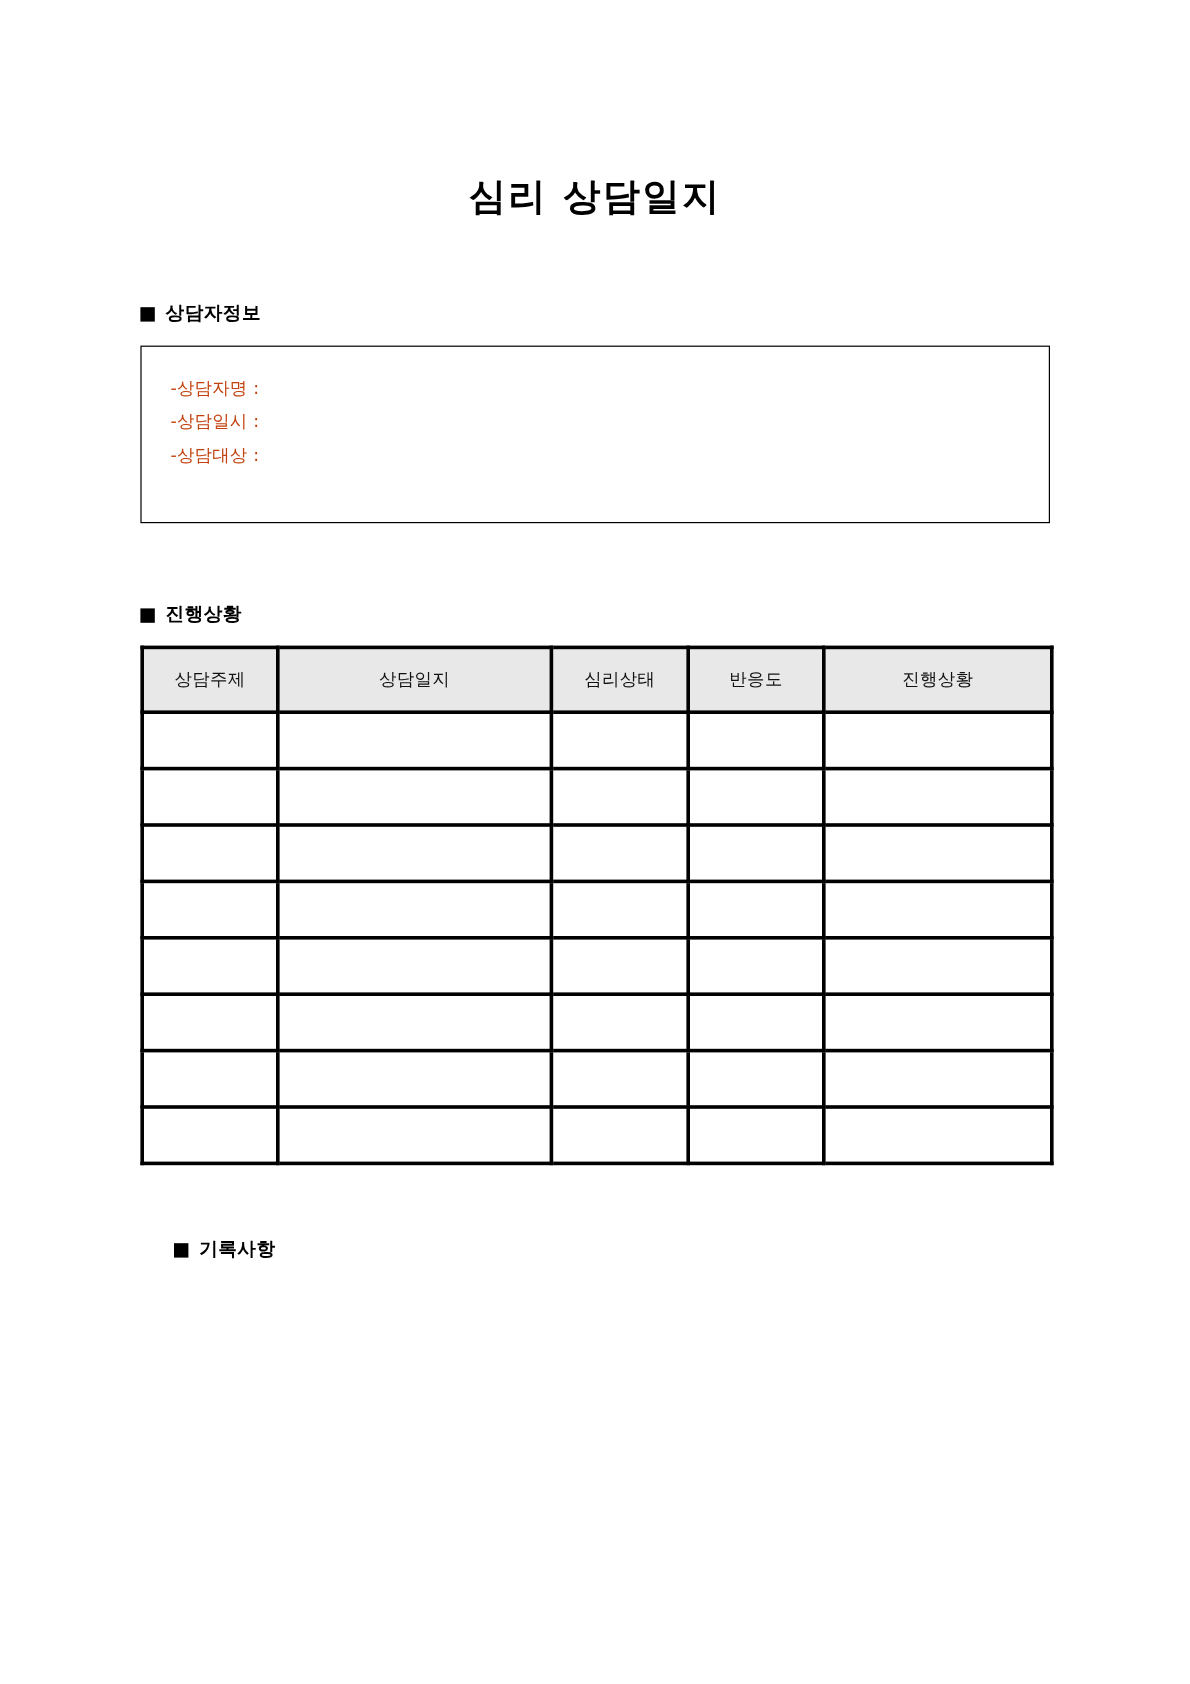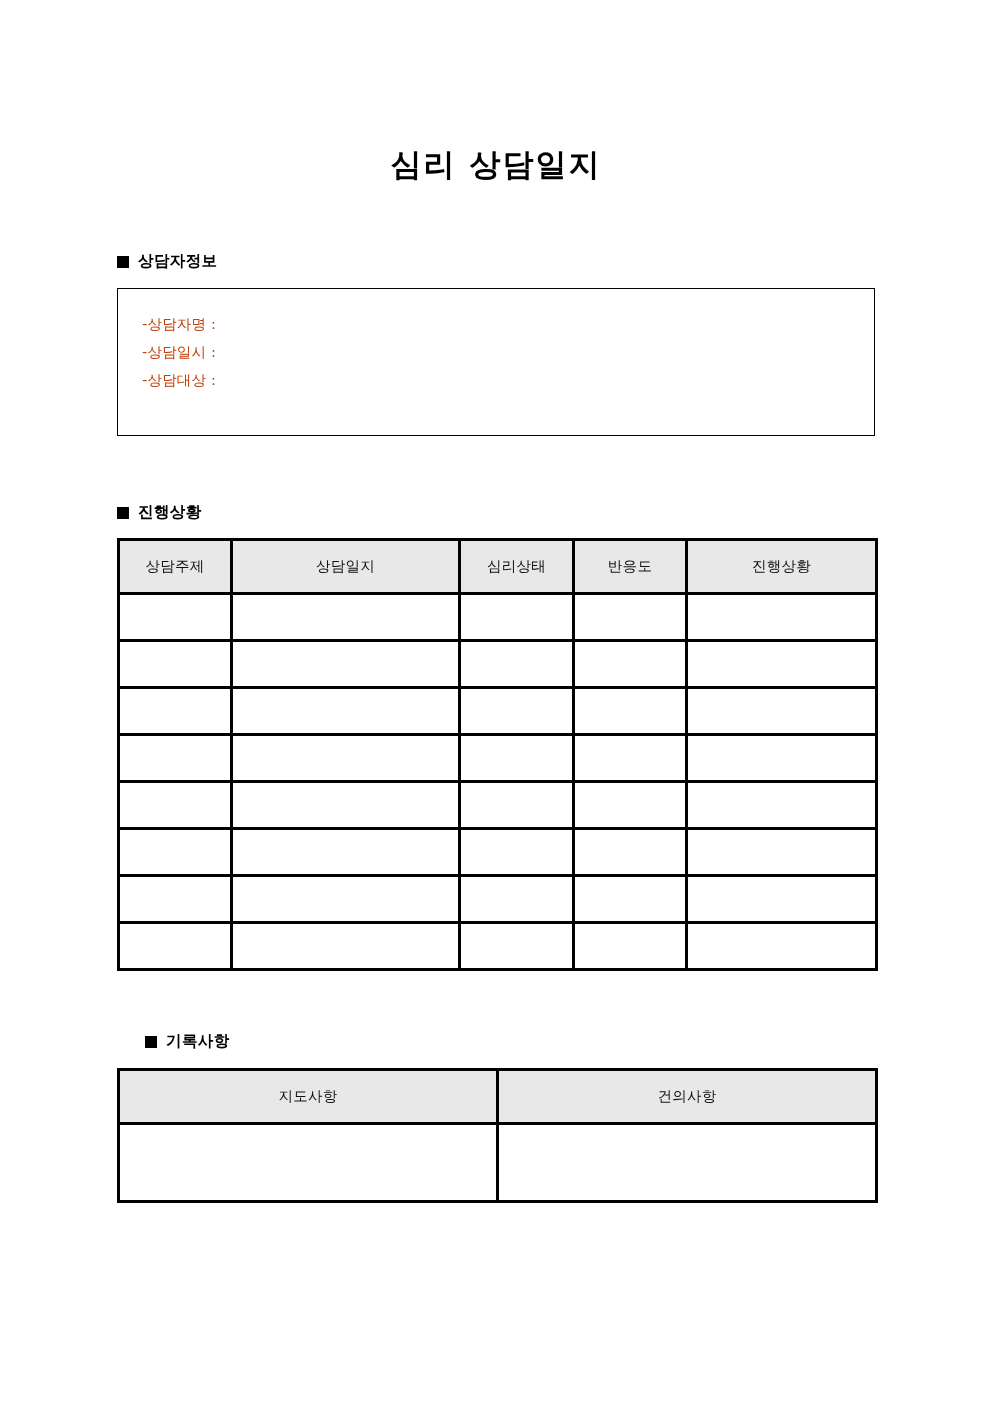--- a/index.html
+++ b/index.html
@@ -242,32 +242,14 @@
         <td></td>
       </tr>
     </tbody>
   </table>
 
   <div class="section-head sec3-head">
     <span class="bullet-square"></span>
     <span>기록사항</span>
   </div>
 
-  <table class="form-table record-table">
-    <colgroup>
-      <col class="rt-c0">
-      <col class="rt-c1">
-    </colgroup>
-    <thead>
-      <tr>
-        <th>지도사항</th>
-        <th>건의사항</th>
-      </tr>
-    </thead>
-    <tbody>
-      <tr>
-        <td></td>
-        <td></td>
-      </tr>
-    </tbody>
-  </table>
 
 </div>
 
 </body></html>

